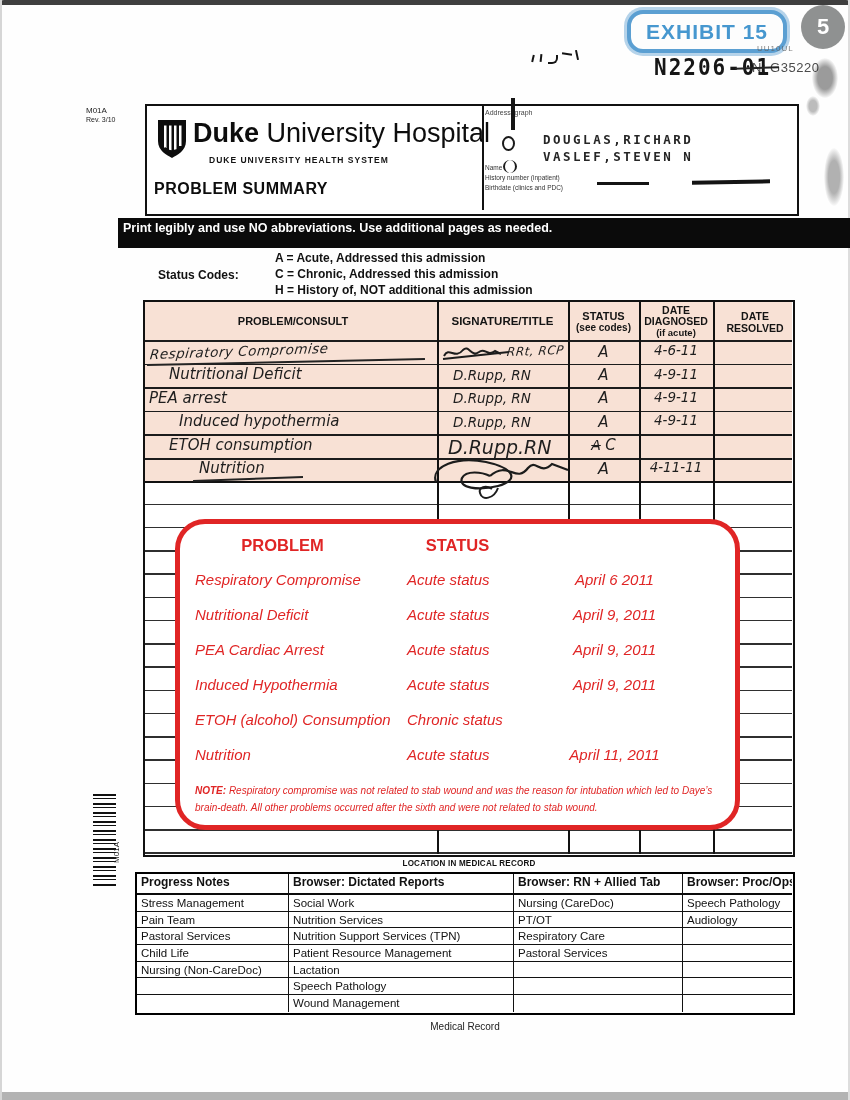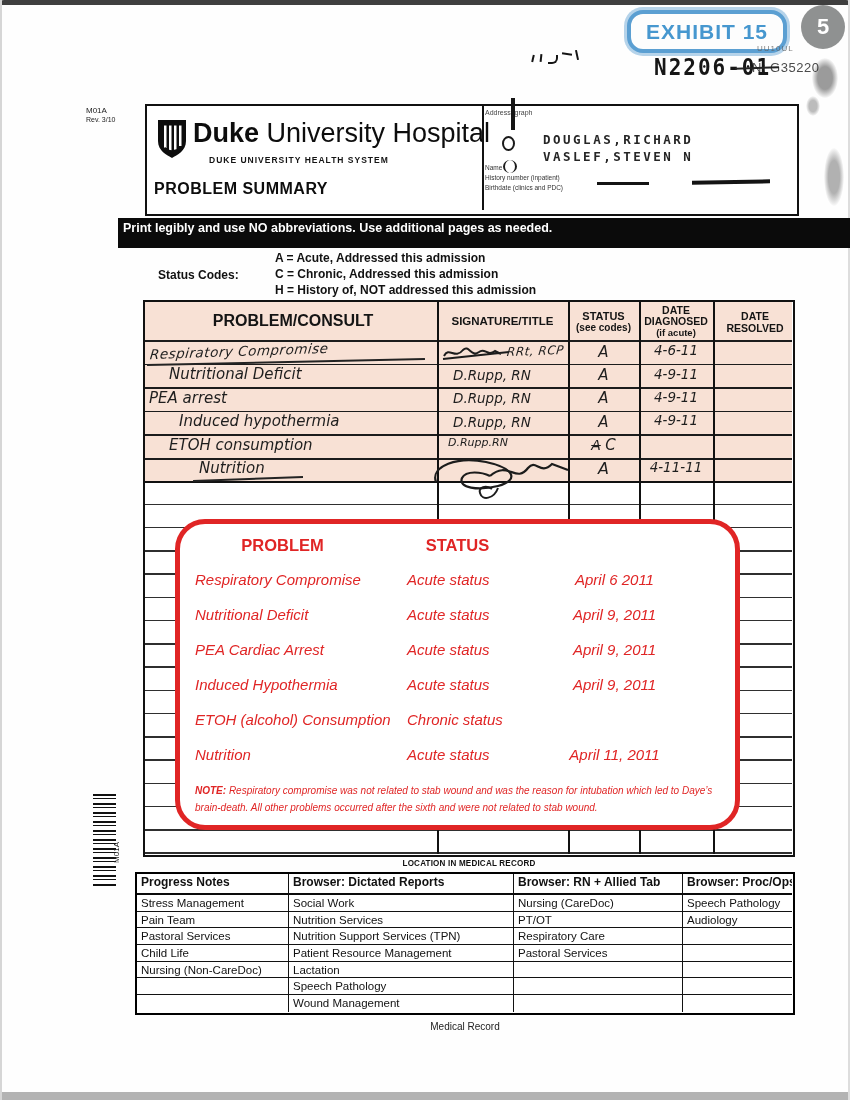--- a/index.html
+++ b/index.html
@@ -166,40 +166,40 @@
     <div class="abs addr-sub" style="left:338px;top:78px;">Birthdate (clinics and PDC)</div>
     <div class="abs dash1"></div>
     <div class="abs dash2"></div>
   </div>
 
   <div class="abs instr-bar">Print legibly and use NO abbreviations. Use additional pages as needed.</div>
 
   <div class="abs sc-label">Status Codes:</div>
   <div class="abs sc-line" style="top:251px;">A = Acute, Addressed this admission</div>
   <div class="abs sc-line" style="top:267px;">C = Chronic, Addressed this admission</div>
-  <div class="abs sc-line" style="top:283px;">H = History of, NOT addressed this admission</div>
+  <div class="abs sc-line" style="top:283px;">H = History of, NOT additional this admission</div>
 
   <div class="abs ptable">
     <div class="abs pink-zone"></div>
     <div class="abs white-lines"></div>
 
     <div class="abs hline" style="top:38px;"></div>
     <div class="abs hline" style="top:61.6px;"></div>
     <div class="abs hline" style="top:85.2px;"></div>
     <div class="abs hline" style="top:108.8px;"></div>
     <div class="abs hline" style="top:132.4px;"></div>
     <div class="abs hline" style="top:156px;"></div>
     <div class="abs hline-thick" style="top:178.5px;"></div>
 
     <div class="abs vline" style="left:292px;"></div>
     <div class="abs vline" style="left:423px;"></div>
     <div class="abs vline" style="left:494px;"></div>
     <div class="abs vline" style="left:568px;"></div>
 
-    <div class="th" style="left:0;top:13px;width:296px;font-size:16px;">PROBLEM/CONSULT</div>
+    <div class="th" style="left:0;top:13px;width:296px;font-size:11px;">PROBLEM/CONSULT</div>
     <div class="th" style="left:292px;top:13px;width:131px;font-size:11.5px;">SIGNATURE/TITLE</div>
     <div class="th" style="left:423px;top:8px;width:71px;font-size:11px;">
       <div>STATUS</div>
       <div style="font-size:10px;font-weight:bold;">(see codes)</div>
     </div>
     <div class="th" style="left:494px;top:3px;width:74px;font-size:10.5px;line-height:11px;">
       <div>DATE</div>
       <div>DIAGNOSED</div>
       <div style="font-size:9.5px;">(if acute)</div>
     </div>
@@ -228,21 +228,21 @@
     <div class="abs hw" style="left:308px;top:88px;font-size:13.5px;">D.Rupp, RN</div>
     <div class="abs hw cell-c" style="left:423px;top:87px;width:71px;font-size:15px;">A</div>
     <div class="abs hw cell-c" style="left:494px;top:87px;width:74px;font-size:13.5px;">4-9-11</div>
 
     <div class="abs hw" style="left:34px;top:110px;font-size:15px;">Induced hypothermia</div>
     <div class="abs hw" style="left:308px;top:112px;font-size:13.5px;">D.Rupp, RN</div>
     <div class="abs hw cell-c" style="left:423px;top:111px;width:71px;font-size:15px;">A</div>
     <div class="abs hw cell-c" style="left:494px;top:110px;width:74px;font-size:13.5px;">4-9-11</div>
 
     <div class="abs hw" style="left:24px;top:134px;font-size:15px;">ETOH consumption</div>
-    <div class="abs hw" style="left:303px;top:134px;font-size:11px;text-align:center;">D.Rupp.RN</div>
+    <div class="abs hw" style="left:303px;top:134px;font-size:19px;text-align:center;">D.Rupp.RN</div>
     <div class="abs" style="left:423px;top:134px;width:71px;text-align:center;">
       <span class="hw" style="font-size:14px;text-decoration:line-through;">A</span>
       <span class="hw" style="font-size:15px;">C</span>
     </div>
 
     <div class="abs hw" style="left:54px;top:157px;font-size:15px;">Nutrition</div>
     <div class="abs penline" style="left:48px;top:176px;width:110px;transform:rotate(-2deg);"></div>
     <div class="abs" style="left:283px;top:150px;">
       <svg width="150" height="50" viewBox="0 0 150 50">
         <path d="M8,30 C2,14 30,4 58,10 C86,16 92,28 70,34 C50,39 30,36 34,26 C38,18 54,20 62,24" stroke="#1c1c1c" stroke-width="2.2" fill="none"></path>

